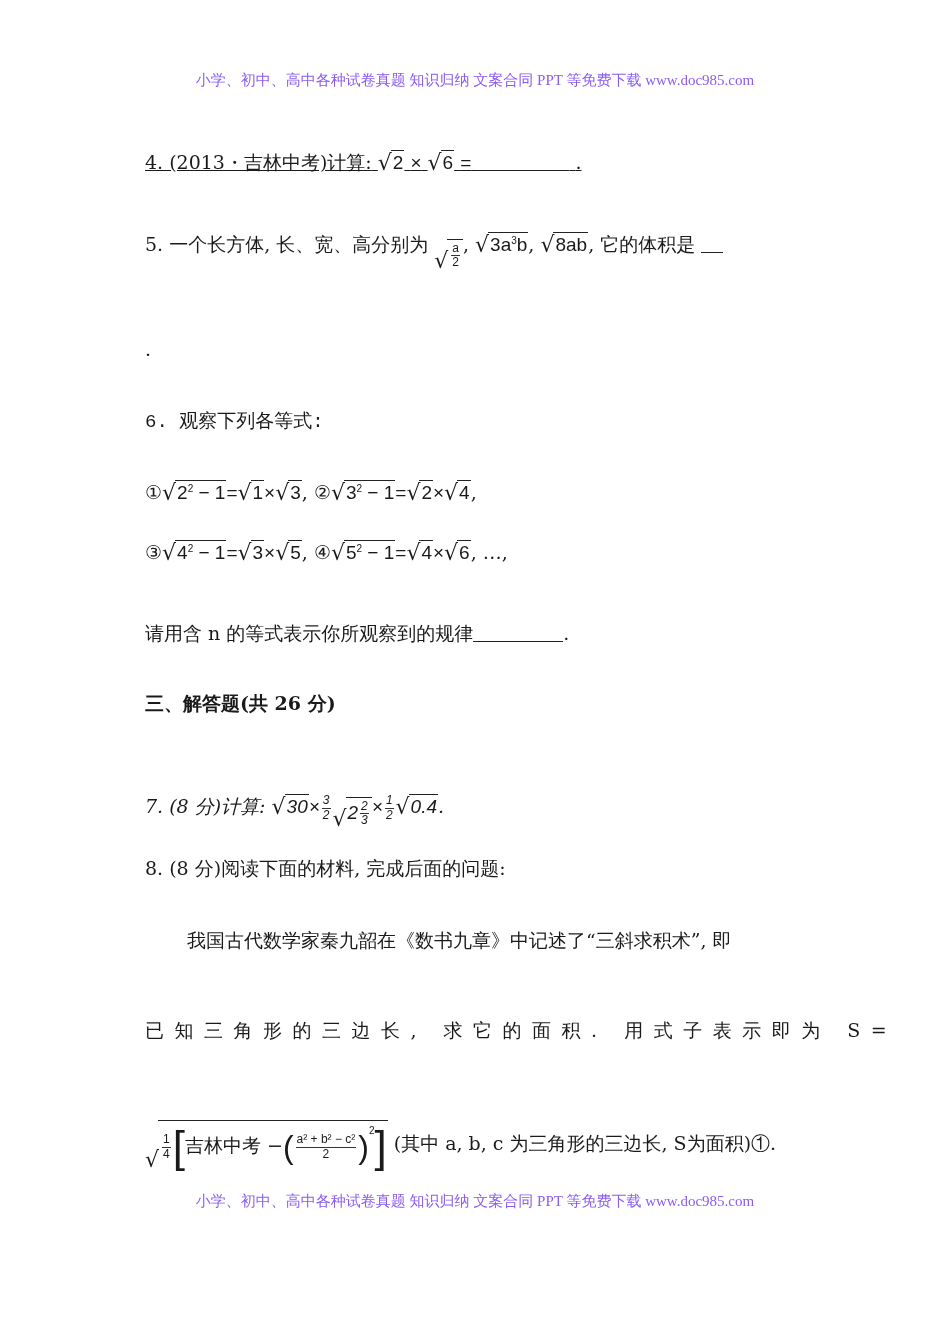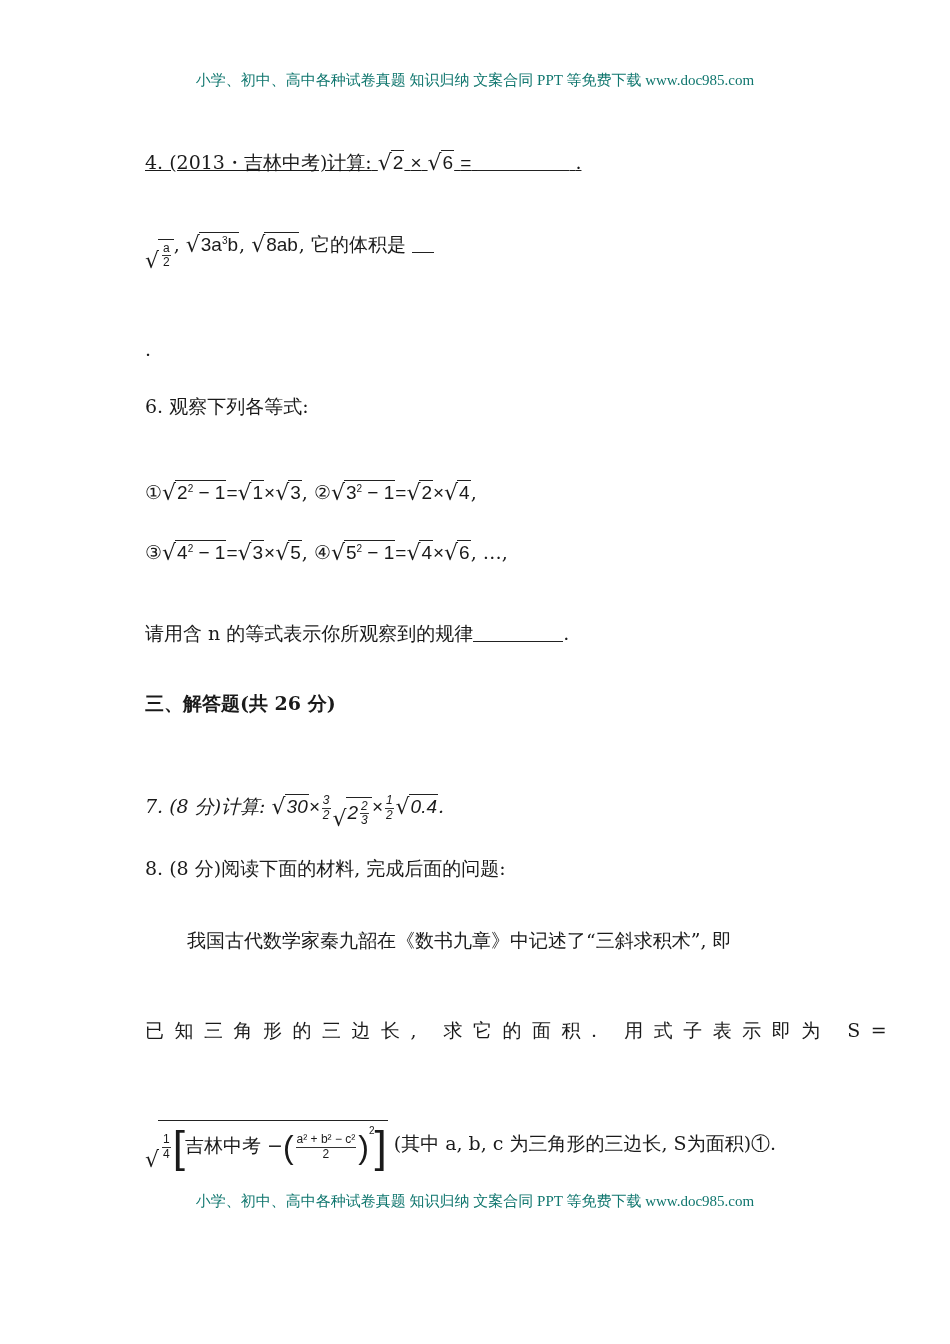--- a/index.html
+++ b/index.html
@@ -1,19 +1,19 @@
 <!DOCTYPE html>
 <html><head>
 <meta charset="utf-8">
 <style>
   html, body { margin: 0; padding: 0; background: #ffffff; }
   body { width: 950px; height: 1344px; position: relative; overflow: hidden;
          font-family: "DejaVu Serif", "Liberation Serif", serif; color: #1a1a1a; }
   .hdr { position: absolute; left: 0; width: 950px; text-align: center;
-         font-family: "Liberation Serif", "DejaVu Serif", serif; font-size: 15px; color: #0f766e; }
+         font-family: "Liberation Serif", "DejaVu Serif", serif; font-size: 15px; color: #8b5cf6; }
   .line { position: absolute; left: 145px; font-size: 19px; white-space: nowrap; line-height: 1; }
   .m { font-family: "Liberation Sans", "DejaVu Sans", sans-serif; }
   .sqrt { display: inline-block; position: relative; padding-left: 13px; }
   .sqrt::before { content: "\221A"; position: absolute; left: 0; bottom: -2px;
          font-family: "DejaVu Sans", sans-serif; font-size: 22px; line-height: 1; }
   .rad { display: inline-block; border-top: 1.5px solid #222; padding: 2px 1px 0 2px; }
   .blank { display: inline-block; border-bottom: 1.5px solid #222; height: 16px; vertical-align: -2px; }
   .frac { display: inline-flex; flex-direction: column; align-items: center;
           vertical-align: middle; font-size: 12px; line-height: 1.1; margin: 0 2px; }
   .frac .num { border-bottom: 1px solid #333; padding: 0 1px; }
@@ -32,32 +32,33 @@
   <span>4. (2013・吉林中考)计算:</span>
   <span class="sqrt m"><span class="rad">2</span></span>
   <span class="m">×</span>
   <span class="sqrt m"><span class="rad">6</span></span>
   <span class="m">=</span>
   <span class="blank" style="width:92px;"></span>
   <span>.</span>
 </div>
 
 <div class="line" style="top:232px;">
+  <span>5. 一个长方体, 长、宽、高分别为</span>
   <span class="sqrt m" style="vertical-align:-10px;"><span class="rad"><span class="frac">
           <span class="num">a</span>
           <span>2</span>
         </span></span></span><span>,</span>
   <span class="sqrt m"><span class="rad"><span>3a</span><sup>3</sup><span>b</span></span></span><span>,</span>
   <span class="sqrt m"><span class="rad">8ab</span></span><span>,</span>
   <span> 它的体积是</span>
   <span class="blank" style="width:22px;"></span>
 </div>
 <div class="line" style="top:340px;">.</div>
 
-<div class="line" style="top:397px;">6. 观察下列各等式:</div>
+<div class="line" style="top:413px;font-family:Liberation Mono, monospace;">6. 观察下列各等式:</div>
 
 <div class="line" style="top:480px;">
   <span>①</span><span class="sqrt m"><span class="rad"><span>2</span><sup>2</sup><span> − 1</span></span></span><span class="m">=</span><span class="sqrt m"><span class="rad">1</span></span><span class="m">×</span><span class="sqrt m"><span class="rad">3</span></span><span>,</span>
   <span>②</span><span class="sqrt m"><span class="rad"><span>3</span><sup>2</sup><span> − 1</span></span></span><span class="m">=</span><span class="sqrt m"><span class="rad">2</span></span><span class="m">×</span><span class="sqrt m"><span class="rad">4</span></span><span>,</span>
 </div>
 
 <div class="line" style="top:540px;">
   <span>③</span><span class="sqrt m"><span class="rad"><span>4</span><sup>2</sup><span> − 1</span></span></span><span class="m">=</span><span class="sqrt m"><span class="rad">3</span></span><span class="m">×</span><span class="sqrt m"><span class="rad">5</span></span><span>,</span>
   <span>④</span><span class="sqrt m"><span class="rad"><span>5</span><sup>2</sup><span> − 1</span></span></span><span class="m">=</span><span class="sqrt m"><span class="rad">4</span></span><span class="m">×</span><span class="sqrt m"><span class="rad">6</span></span><span>, …,</span>
 </div>

